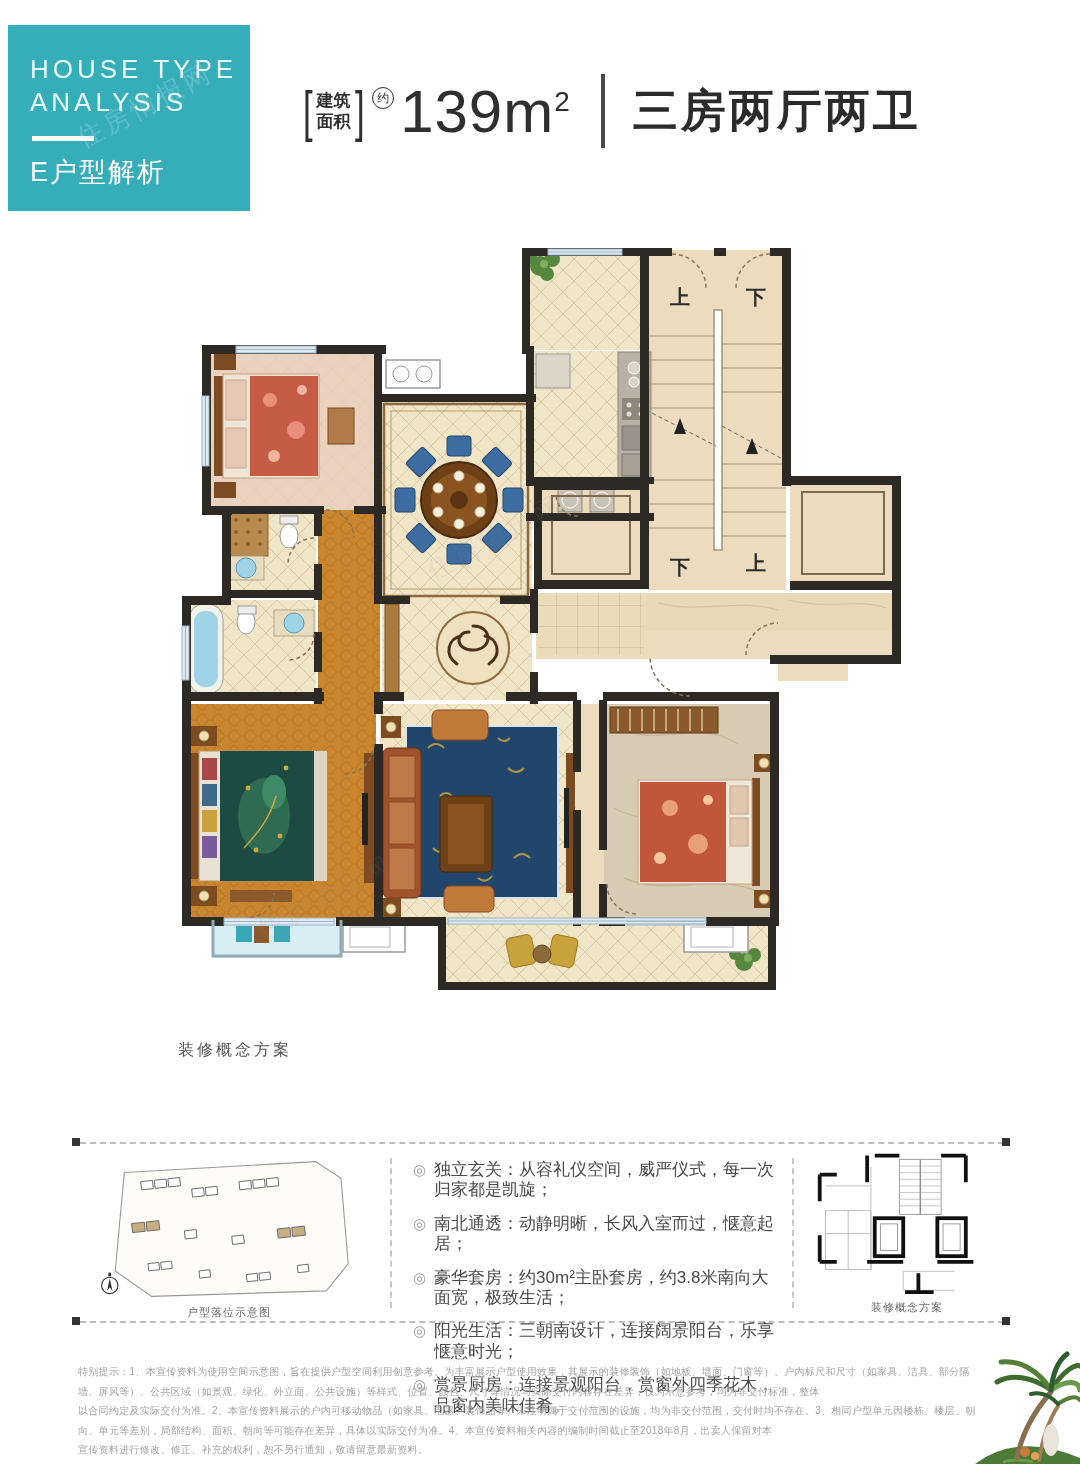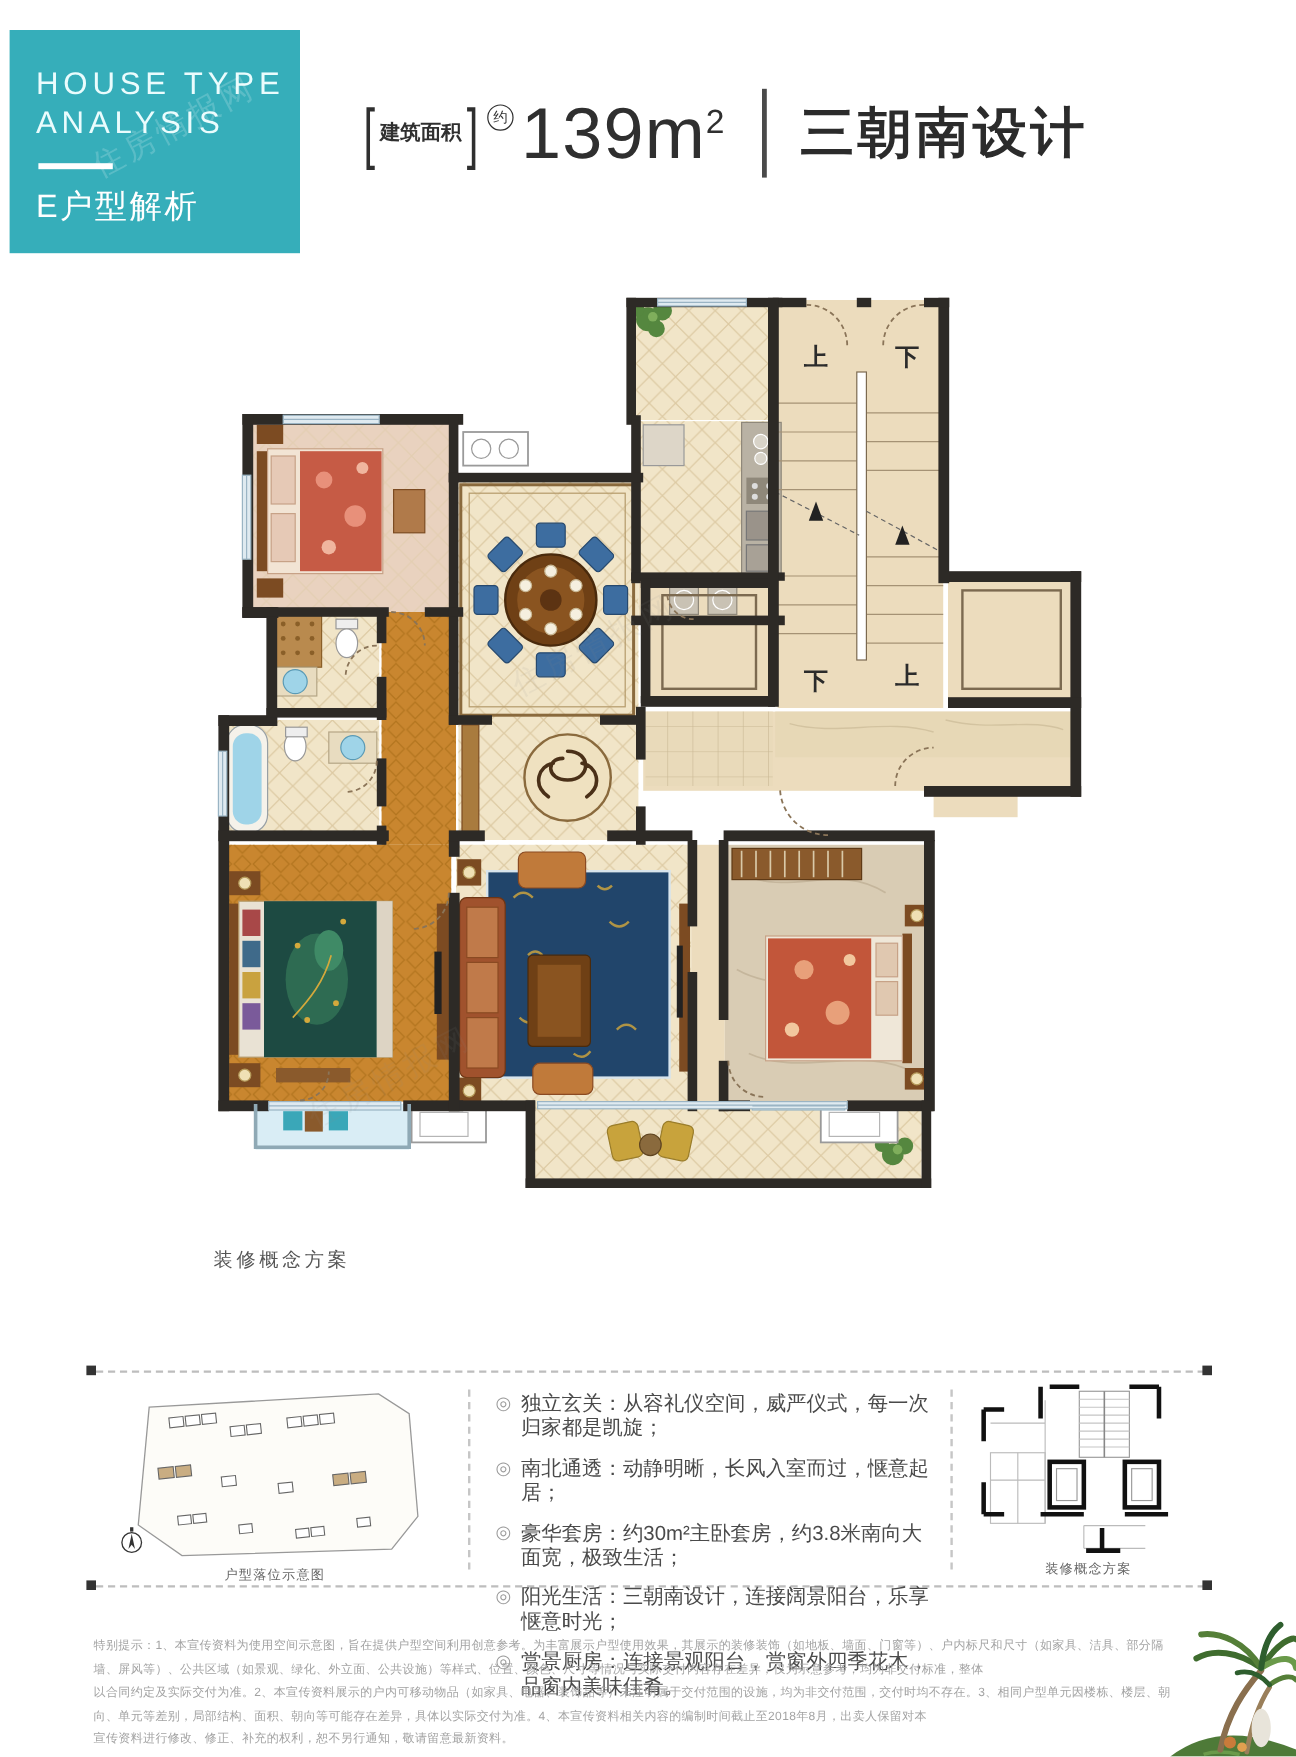--- a/index.html
+++ b/index.html
@@ -7,21 +7,21 @@
         font-family:"Liberation Sans","DejaVu Sans",sans-serif;color:#2f2f2f;}
   
   .banner{position:absolute;left:8px;top:25px;width:242px;height:186px;background:#36aeba;
           color:#fff;padding:28px 0 0 22px;box-sizing:border-box;}
   .banner .en{font-size:26px;font-weight:300;letter-spacing:4px;line-height:1.28;color:#eafcfd;}
   .banner .bar{width:62px;height:5px;background:#ffffff;margin:16px 0 13px 2px;}
   .banner .cn{font-size:27px;letter-spacing:2px;color:#ffffff;}
   
   .hdr{position:absolute;left:300px;top:68px;height:86px;display:flex;align-items:center;}
   .brk{font-size:56px;font-weight:300;color:#2f2f2f;transform:scaleX(.62);line-height:.9;}
-  .brk-txt{display:flex;justify-content:center;font-size:17px;font-weight:700;
+  .brk-txt{display:flex;flex-direction:column;justify-content:center;font-size:17px;font-weight:700;
            line-height:1.25;margin:0 1px;}
   .approx{width:20px;height:20px;border:1.4px solid #2f2f2f;border-radius:50%;font-size:12px;
           display:flex;align-items:center;justify-content:center;margin:-26px 6px 0 5px;}
   .areanum{font-size:60px;font-weight:400;letter-spacing:1px;}
   .areanum sup{font-size:28px;font-weight:400;}
   .vdiv{width:4px;height:74px;background:#4a4a4a;margin:0 28px 0 30px;}
   .rooms{font-size:45px;font-weight:700;letter-spacing:3px;color:#2b2b2b;}
   
   .plan{position:absolute;left:178px;top:248px;width:730px;height:790px;}
   .plan-caption{position:absolute;left:178px;top:1040px;width:730px;
@@ -60,21 +60,21 @@
   <div class="hdr">
     <span class="brk">[</span>
     <span class="brk-txt">
       <span>建筑</span>
       <span>面积</span>
     </span>
     <span class="brk">]</span>
     <span class="approx">约</span>
     <span class="areanum"><span>139m</span><sup>2</sup></span>
     <span class="vdiv"></span>
-    <span class="rooms">三朝南设计</span>
+    <span class="rooms">三房两厅两卫</span>
   </div>
 
   <svg class="plan" viewBox="0 0 730 790">
     <defs>
       <pattern id="lat" width="22" height="22" patternUnits="userSpaceOnUse">
         <path d="M0,11 L11,0 L22,11 L11,22 Z" stroke="#dcc9a2" stroke-width="1" fill="none"></path>
       </pattern>
       <pattern id="orn" width="16" height="16" patternUnits="userSpaceOnUse">
         <path d="M8,1 L15,8 L8,15 L1,8 Z" stroke="#b3751f" fill="none" stroke-width="1"></path>
       </pattern>

